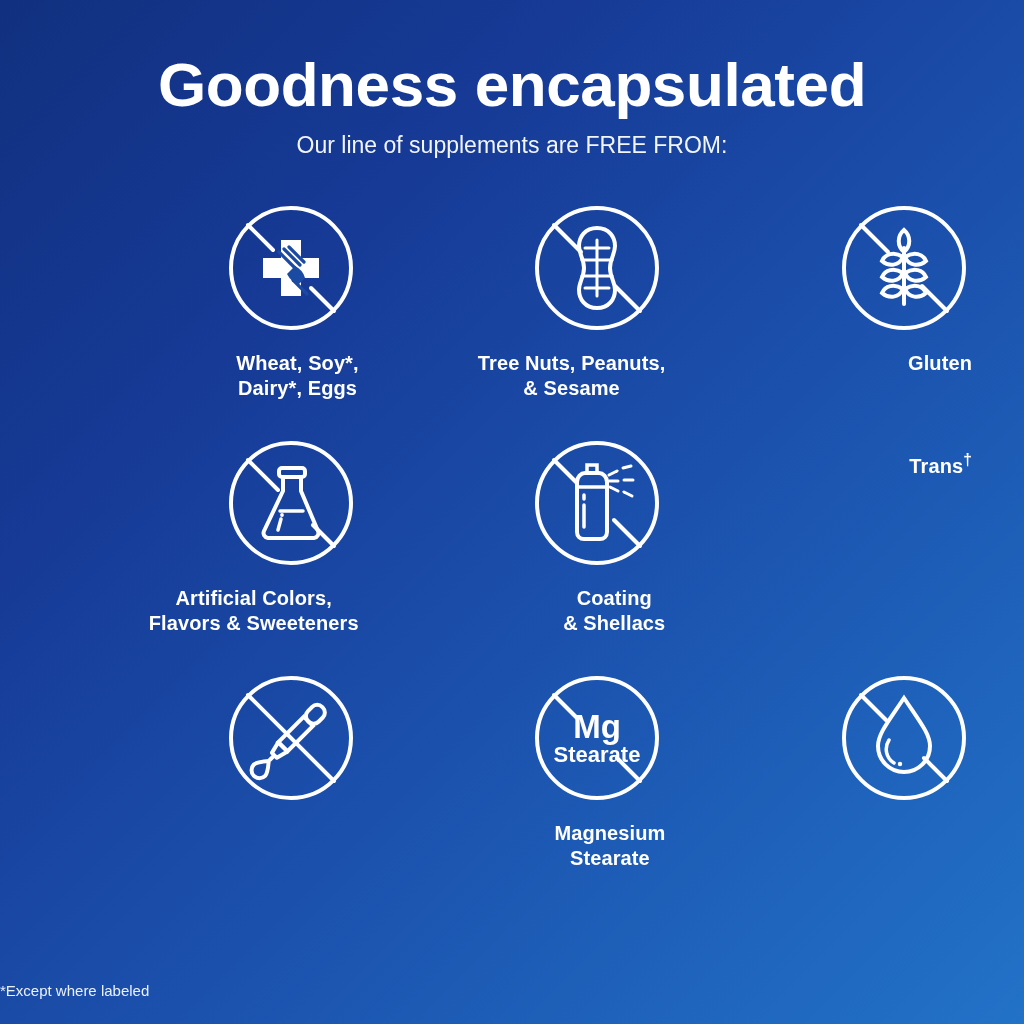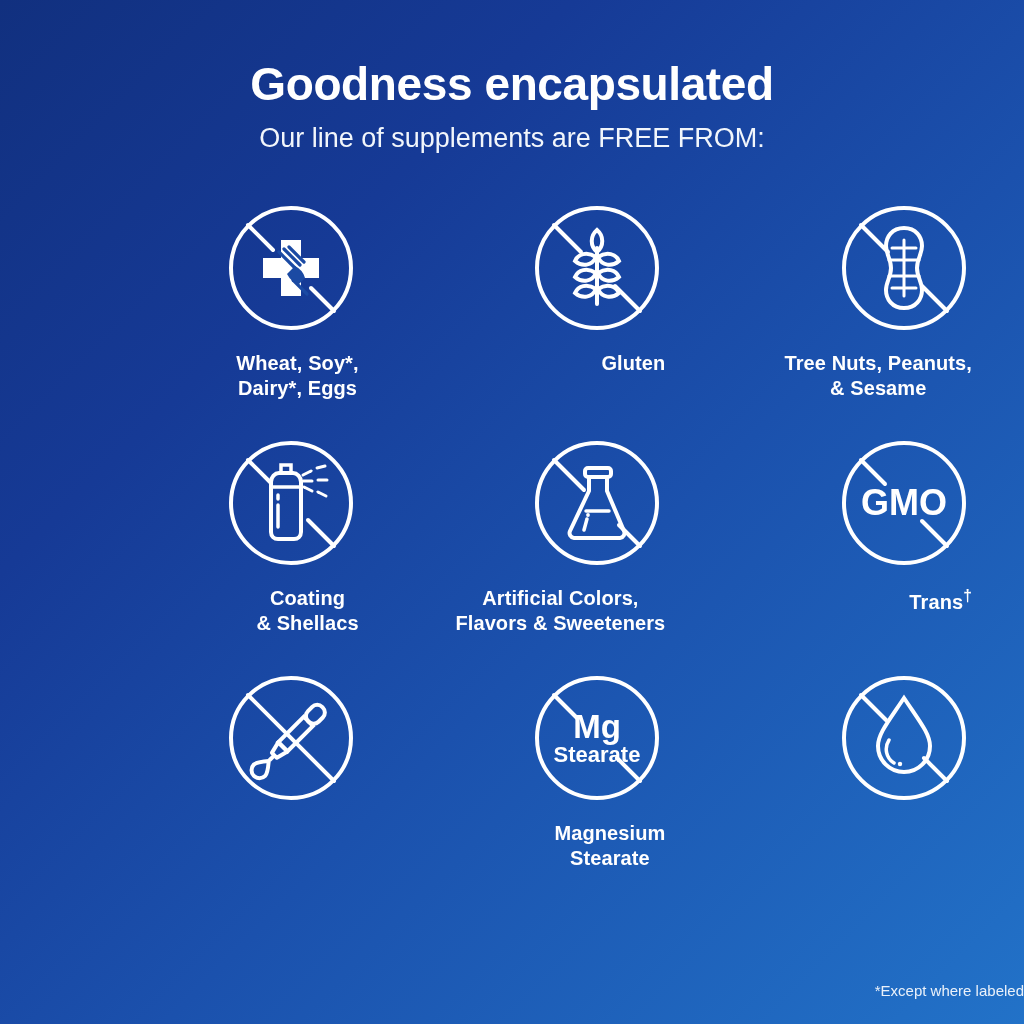--- a/index.html
+++ b/index.html
@@ -25,30 +25,30 @@
 
   
   .header {
     position: absolute;
     top: 48px;
     left: 0;
     width: 100%;
     text-align: center;
   }
   .title {
-    font-size: 46px;
+    font-size: 62px;
     font-weight: bold;
     letter-spacing: -0.4px;
     line-height: 1.05;
-    margin: 12px;
+    margin: 4px;
     color: #ffffff;
   }
   .subtitle {
     margin: 16px 0 0 0;
-    font-size: 27px;
+    font-size: 23px;
     font-weight: normal;
     line-height: 1.1;
     color: #f2f6fb;
   }
 
   
   .grid {
     position: absolute;
     top: 200px;
     left: 52px;
@@ -85,21 +85,21 @@
     white-space: pre-line;
     letter-spacing: 0.1px;
   }
 
   
   .footnotes {
     position: absolute;
     bottom: 22px;
     left: 0;
     width: 100%;
-    text-align: right;
+    text-align: left;
     margin-top: 41px;
   }
   .footnote {
     font-size: 15px;
     font-weight: normal;
     line-height: 1.55;
     color: #eaf1fa;
     margin: 0;
   }
   .sup { font-size: 0.78em; vertical-align: super; }
@@ -127,20 +127,40 @@
             <line x1="66" y1="47" x2="81" y2="62"></line>
             <line x1="70" y1="80" x2="84" y2="94"></line>
           </g>
           <path d="M72 66 q8 4 10 12 l-6 6 q-8 -2 -12 -10 z" fill="#1b4aa3"></path>
           <line x1="25" y1="25" x2="50" y2="50" stroke="#ffffff" stroke-width="4" stroke-linecap="round"></line>
           <line x1="88" y1="88" x2="111" y2="111" stroke="#ffffff" stroke-width="4" stroke-linecap="round"></line>
         </svg>
       </div>
       <div class="cell-label">Wheat, Soy*,
 Dairy*, Eggs</div>
+    </div>
+
+    <div class="cell">
+      <div class="badge">
+        <svg viewBox="0 0 136 136" xmlns="http://www.w3.org/2000/svg">
+          <circle cx="68" cy="68" r="60" fill="none" stroke="#ffffff" stroke-width="4"></circle>
+          <path d="M68 28 c12 0 18 9 18 18 c0 8 -5 13 -5 22 c0 9 5 14 5 22 c0 9 -6 18 -18 18 c-12 0 -18 -9 -18 -18 c0 -8 5 -13 5 -22 c0 -9 -5 -14 -5 -22 c0 -9 6 -18 18 -18 z" fill="none" stroke="#ffffff" stroke-width="4"></path>
+          <g stroke="#ffffff" stroke-width="3" stroke-linecap="round" fill="none">
+            <line x1="68" y1="40" x2="68" y2="96"></line>
+            <line x1="56" y1="48" x2="80" y2="48"></line>
+            <line x1="53" y1="60" x2="83" y2="60"></line>
+            <line x1="53" y1="76" x2="83" y2="76"></line>
+            <line x1="56" y1="88" x2="80" y2="88"></line>
+          </g>
+          <line x1="25" y1="25" x2="52" y2="52" stroke="#ffffff" stroke-width="4" stroke-linecap="round"></line>
+          <line x1="86" y1="86" x2="111" y2="111" stroke="#ffffff" stroke-width="4" stroke-linecap="round"></line>
+        </svg>
+      </div>
+      <div class="cell-label">Tree Nuts, Peanuts,
+&amp; Sesame</div>
     </div>
 
     <div class="cell">
       <div class="badge">
         <svg viewBox="0 0 136 136" xmlns="http://www.w3.org/2000/svg">
           <circle cx="68" cy="68" r="60" fill="none" stroke="#ffffff" stroke-width="4"></circle>
           <line x1="68" y1="48" x2="68" y2="104" stroke="#ffffff" stroke-width="4" stroke-linecap="round"></line>
           <path d="M68 30 c7 6 7 16 0 22 c-7 -6 -7 -16 0 -22 z" fill="none" stroke="#ffffff" stroke-width="4"></path>
           <g fill="none" stroke="#ffffff" stroke-width="4">
             <path d="M67 57 c-9 -6 -18 -3 -21 4 c7 6 17 5 21 -4 z"></path>
@@ -154,34 +174,31 @@
           <line x1="86" y1="86" x2="111" y2="111" stroke="#ffffff" stroke-width="4" stroke-linecap="round"></line>
         </svg>
       </div>
       <div class="cell-label">Gluten</div>
     </div>
 
     <div class="cell">
       <div class="badge">
         <svg viewBox="0 0 136 136" xmlns="http://www.w3.org/2000/svg">
           <circle cx="68" cy="68" r="60" fill="none" stroke="#ffffff" stroke-width="4"></circle>
-          <path d="M68 28 c12 0 18 9 18 18 c0 8 -5 13 -5 22 c0 9 5 14 5 22 c0 9 -6 18 -18 18 c-12 0 -18 -9 -18 -18 c0 -8 5 -13 5 -22 c0 -9 -5 -14 -5 -22 c0 -9 6 -18 18 -18 z" fill="none" stroke="#ffffff" stroke-width="4"></path>
-          <g stroke="#ffffff" stroke-width="3" stroke-linecap="round" fill="none">
-            <line x1="68" y1="40" x2="68" y2="96"></line>
-            <line x1="56" y1="48" x2="80" y2="48"></line>
-            <line x1="53" y1="60" x2="83" y2="60"></line>
-            <line x1="53" y1="76" x2="83" y2="76"></line>
-            <line x1="56" y1="88" x2="80" y2="88"></line>
-          </g>
-          <line x1="25" y1="25" x2="52" y2="52" stroke="#ffffff" stroke-width="4" stroke-linecap="round"></line>
-          <line x1="86" y1="86" x2="111" y2="111" stroke="#ffffff" stroke-width="4" stroke-linecap="round"></line>
-        </svg>
-      </div>
-      <div class="cell-label">Tree Nuts, Peanuts,
-&amp; Sesame</div>
+          <rect x="56" y="33" width="26" height="9" rx="3" fill="none" stroke="#ffffff" stroke-width="4"></rect>
+          <path d="M60 42 v14 L41 96 a5 5 0 0 0 4 7 h46 a5 5 0 0 0 4 -7 L78 56 V42" fill="none" stroke="#ffffff" stroke-width="4" stroke-linejoin="round"></path>
+          <line x1="57" y1="76" x2="80" y2="76" stroke="#ffffff" stroke-width="3.5" stroke-linecap="round"></line>
+          <line x1="55" y1="95" x2="58" y2="84" stroke="#ffffff" stroke-width="3.5" stroke-linecap="round"></line>
+          <circle cx="59" cy="80" r="1.9" fill="#ffffff"></circle>
+          <line x1="25" y1="25" x2="55" y2="55" stroke="#ffffff" stroke-width="4" stroke-linecap="round"></line>
+          <line x1="90" y1="90" x2="111" y2="111" stroke="#ffffff" stroke-width="4" stroke-linecap="round"></line>
+        </svg>
+      </div>
+      <div class="cell-label">Artificial Colors,
+Flavors &amp; Sweeteners</div>
     </div>
 
     <div class="cell">
       <div class="badge">
         <svg viewBox="0 0 136 136" xmlns="http://www.w3.org/2000/svg">
           <circle cx="68" cy="68" r="60" fill="none" stroke="#ffffff" stroke-width="4"></circle>
           <rect x="58" y="30" width="10" height="8" fill="none" stroke="#ffffff" stroke-width="3.5"></rect>
           <path d="M56 38 h14 c4 0 8 4 8 9 v50 c0 4 -3 7 -7 7 h-16 c-4 0 -7 -3 -7 -7 v-50 c0 -5 4 -9 8 -9 z" fill="none" stroke="#ffffff" stroke-width="4"></path>
           <line x1="48" y1="52" x2="78" y2="52" stroke="#ffffff" stroke-width="3.5"></line>
           <line x1="55" y1="60" x2="55" y2="64" stroke="#ffffff" stroke-width="3.5" stroke-linecap="round"></line>
@@ -196,45 +213,20 @@
           </g>
           <line x1="25" y1="25" x2="48" y2="48" stroke="#ffffff" stroke-width="4" stroke-linecap="round"></line>
           <line x1="85" y1="85" x2="111" y2="111" stroke="#ffffff" stroke-width="4" stroke-linecap="round"></line>
         </svg>
       </div>
       <div class="cell-label">Coating
 &amp; Shellacs</div>
     </div>
 
     <div class="cell">
-      <div class="badge">
-        <svg viewBox="0 0 136 136" xmlns="http://www.w3.org/2000/svg">
-          <circle cx="68" cy="68" r="60" fill="none" stroke="#ffffff" stroke-width="4"></circle>
-          <rect x="56" y="33" width="26" height="9" rx="3" fill="none" stroke="#ffffff" stroke-width="4"></rect>
-          <path d="M60 42 v14 L41 96 a5 5 0 0 0 4 7 h46 a5 5 0 0 0 4 -7 L78 56 V42" fill="none" stroke="#ffffff" stroke-width="4" stroke-linejoin="round"></path>
-          <line x1="57" y1="76" x2="80" y2="76" stroke="#ffffff" stroke-width="3.5" stroke-linecap="round"></line>
-          <line x1="55" y1="95" x2="58" y2="84" stroke="#ffffff" stroke-width="3.5" stroke-linecap="round"></line>
-          <circle cx="59" cy="80" r="1.9" fill="#ffffff"></circle>
-          <line x1="25" y1="25" x2="55" y2="55" stroke="#ffffff" stroke-width="4" stroke-linecap="round"></line>
-          <line x1="90" y1="90" x2="111" y2="111" stroke="#ffffff" stroke-width="4" stroke-linecap="round"></line>
-        </svg>
-      </div>
-      <div class="cell-label">Artificial Colors,
-Flavors &amp; Sweeteners</div>
-    </div>
-
-    <div class="cell">
-      <div class="badge">
-        <svg viewBox="0 0 136 136" xmlns="http://www.w3.org/2000/svg">
-          <circle cx="68" cy="68" r="60" fill="none" stroke="#ffffff" stroke-width="4"></circle>
-          <text x="68" y="80" text-anchor="middle" fill="#ffffff" font-family="Liberation Sans, sans-serif" font-size="36" font-weight="bold">GMO</text>
-          <line x1="25" y1="25" x2="49" y2="49" stroke="#ffffff" stroke-width="4" stroke-linecap="round"></line>
-          <line x1="86" y1="86" x2="111" y2="111" stroke="#ffffff" stroke-width="4" stroke-linecap="round"></line>
-        </svg>
-      </div>
       <div class="cell-label"><span>Trans</span><span class="sup">†</span></div>
     </div>
 
     <div class="cell">
       <div class="badge">
         <svg viewBox="0 0 136 136" xmlns="http://www.w3.org/2000/svg">
           <circle cx="68" cy="68" r="60" fill="none" stroke="#ffffff" stroke-width="4"></circle>
           <g transform="rotate(45 68 68)">
             <rect x="61" y="24" width="15" height="20" rx="7" fill="none" stroke="#ffffff" stroke-width="4"></rect>
             <rect x="62" y="44" width="13" height="36" fill="none" stroke="#ffffff" stroke-width="4"></rect>

